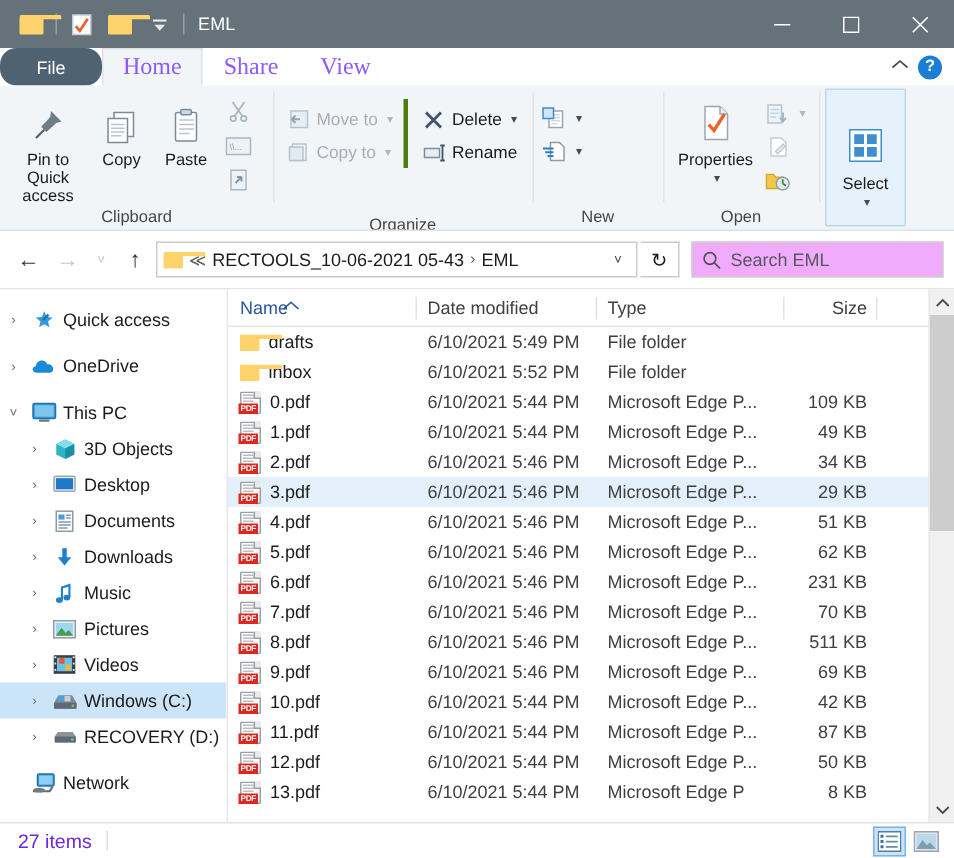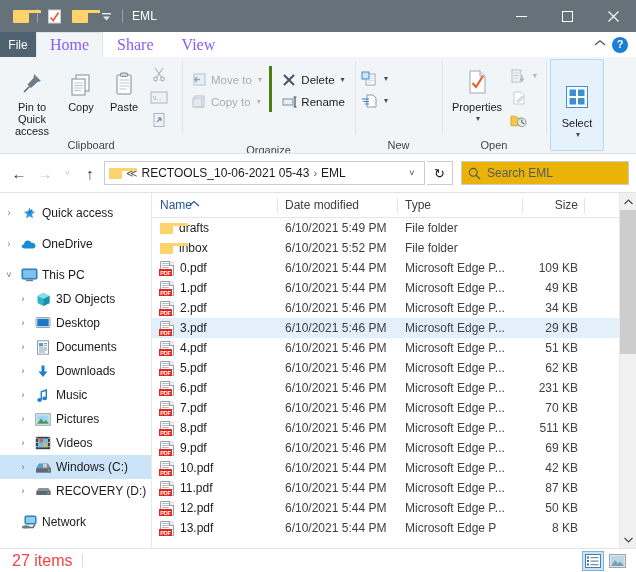--- a/index.html
+++ b/index.html
@@ -29,22 +29,23 @@
   .folder { position: relative; width: 16px; height: 13px; }
   .folder .tab { position:absolute; left:0; top:0; width:7px; height:3px; background:#ffd36b; border-radius:1px 1px 0 0;}
   .folder .body { position:absolute; left:0; top:2px; width:16px; height:11px; background:#ffd36b; border-radius:1px; }
   .folder.sm { width:13px; height:11px;}
   .folder.sm .body{width:13px;height:9px;}
   .folder.sm .tab{width:6px;}
 
   
   .tabstrip { height: 25px; flex: 0 0 25px; display: flex; align-items: stretch; background: #ffffff; position: relative; }
   .tab-file {
-    width: 36px; background: #4f6271; color: #fff; display:flex; align-items:center; justify-content:center;
+    width: 68px; background: #4f6271; color: #fff; display:flex; align-items:center; justify-content:center;
     font-size: 12px;
+    border-radius: 11px;
   }
   .tab {
     padding: 0 13px; display:flex; align-items:center; justify-content:center;
     font-size: 16px; color: #8b5cf6; background: #ffffff; border: 1px solid transparent;
     border-bottom: none;
     font-family: Liberation Serif, serif;
   }
   .tab.active { background:#f2f5f8; border-color:#dfe3e6; border-bottom: 1px solid #f2f5f8; position: relative; z-index: 3;}
   .tabstrip-right { margin-left:auto; display:flex; align-items:center; gap:6px; padding-right:8px; }
   .chev-up { color:#4a4a4a; font-size:11px; line-height:1; }
@@ -88,21 +89,21 @@
   .navbtn.small { width:17px; font-size:9px;}
   .addrbox {
     flex:1; height:24px; border:1px solid #cccccc; background:#fff; display:flex; align-items:center;
     padding: 0 2px 0 4px; gap:4px; min-width:0;
   }
   .crumb { font-size:12px; color:#1b1b1b; white-space:nowrap; }
   .crumb-sep { color:#5c5c5c; font-size:11px; }
   .addr-drop { margin-left:auto; width:20px; text-align:center; color:#3a3a3a; font-size:9px;}
   .refresh { width:26px;height:24px;border:1px solid #cccccc;border-left:none; display:flex;align-items:center;justify-content:center; color:#1b1b1b; font-size:13px;}
   .searchbox {
-    width:168px; height:24px; border:1px solid #cccccc; background:#eab308; display:flex; align-items:center;
+    width:168px; height:24px; border:1px solid #cccccc; background:#f0abfc; display:flex; align-items:center;
     gap:6px; padding:0 6px; margin-left:6px;
   }
   .searchbox .ph { color:#55595d; font-size:12px; }
 
   
   .main { flex:1; display:flex; min-height:0; border-top:1px solid #e3e3e3; }
 
   
   .navpane { width:152px; flex:0 0 152px; background:#ffffff; border-right:1px solid #e8e8e8; padding-top:8px; overflow:hidden; }
   .navitem { height:24px; display:flex; align-items:center; font-size:12px; color:#1b1b1b; padding-right:4px; white-space:nowrap; }
@@ -146,21 +147,21 @@
   .vsb { position:absolute; right:0; top:0; bottom:0; width:17px; background:#f0f0f0; border-left:1px solid #e8e8e8; display:flex; flex-direction:column; }
   .vsb .arrow { height:17px; display:flex;align-items:center;justify-content:center; color:#5a5a5a; font-size:8px; background:#f0f0f0;}
   .vsb .track { flex:1; position:relative; }
   .vsb .thumb { position:absolute; left:0; right:0; top:0; height:45%; background:#cdcdcd; }
 
   
   .statusbar {
     flex:0 0 24px; height:24px; border-top:1px solid #e3e3e3; display:flex; align-items:center;
     background:#fff; padding:0 6px; position:relative;
   }
-  .status-text { font-size:16px; color:#ef4444; padding-left:6px; }
+  .status-text { font-size:13px; color:#6d28d9; padding-left:6px; }
   .status-div { width:1px; height:13px; background:#dcdcdc; margin-left:10px; }
   .viewbtns { margin-left:auto; display:flex; gap:2px; align-items:center; padding-right:2px;}
   .vb { width:22px;height:20px; display:flex;align-items:center;justify-content:center; }
   .vb.sel { background:#cce4f7; border:1px solid #7eb4e2; }
 </style>
 </head>
 <body>
 
 <div class="window">
 

